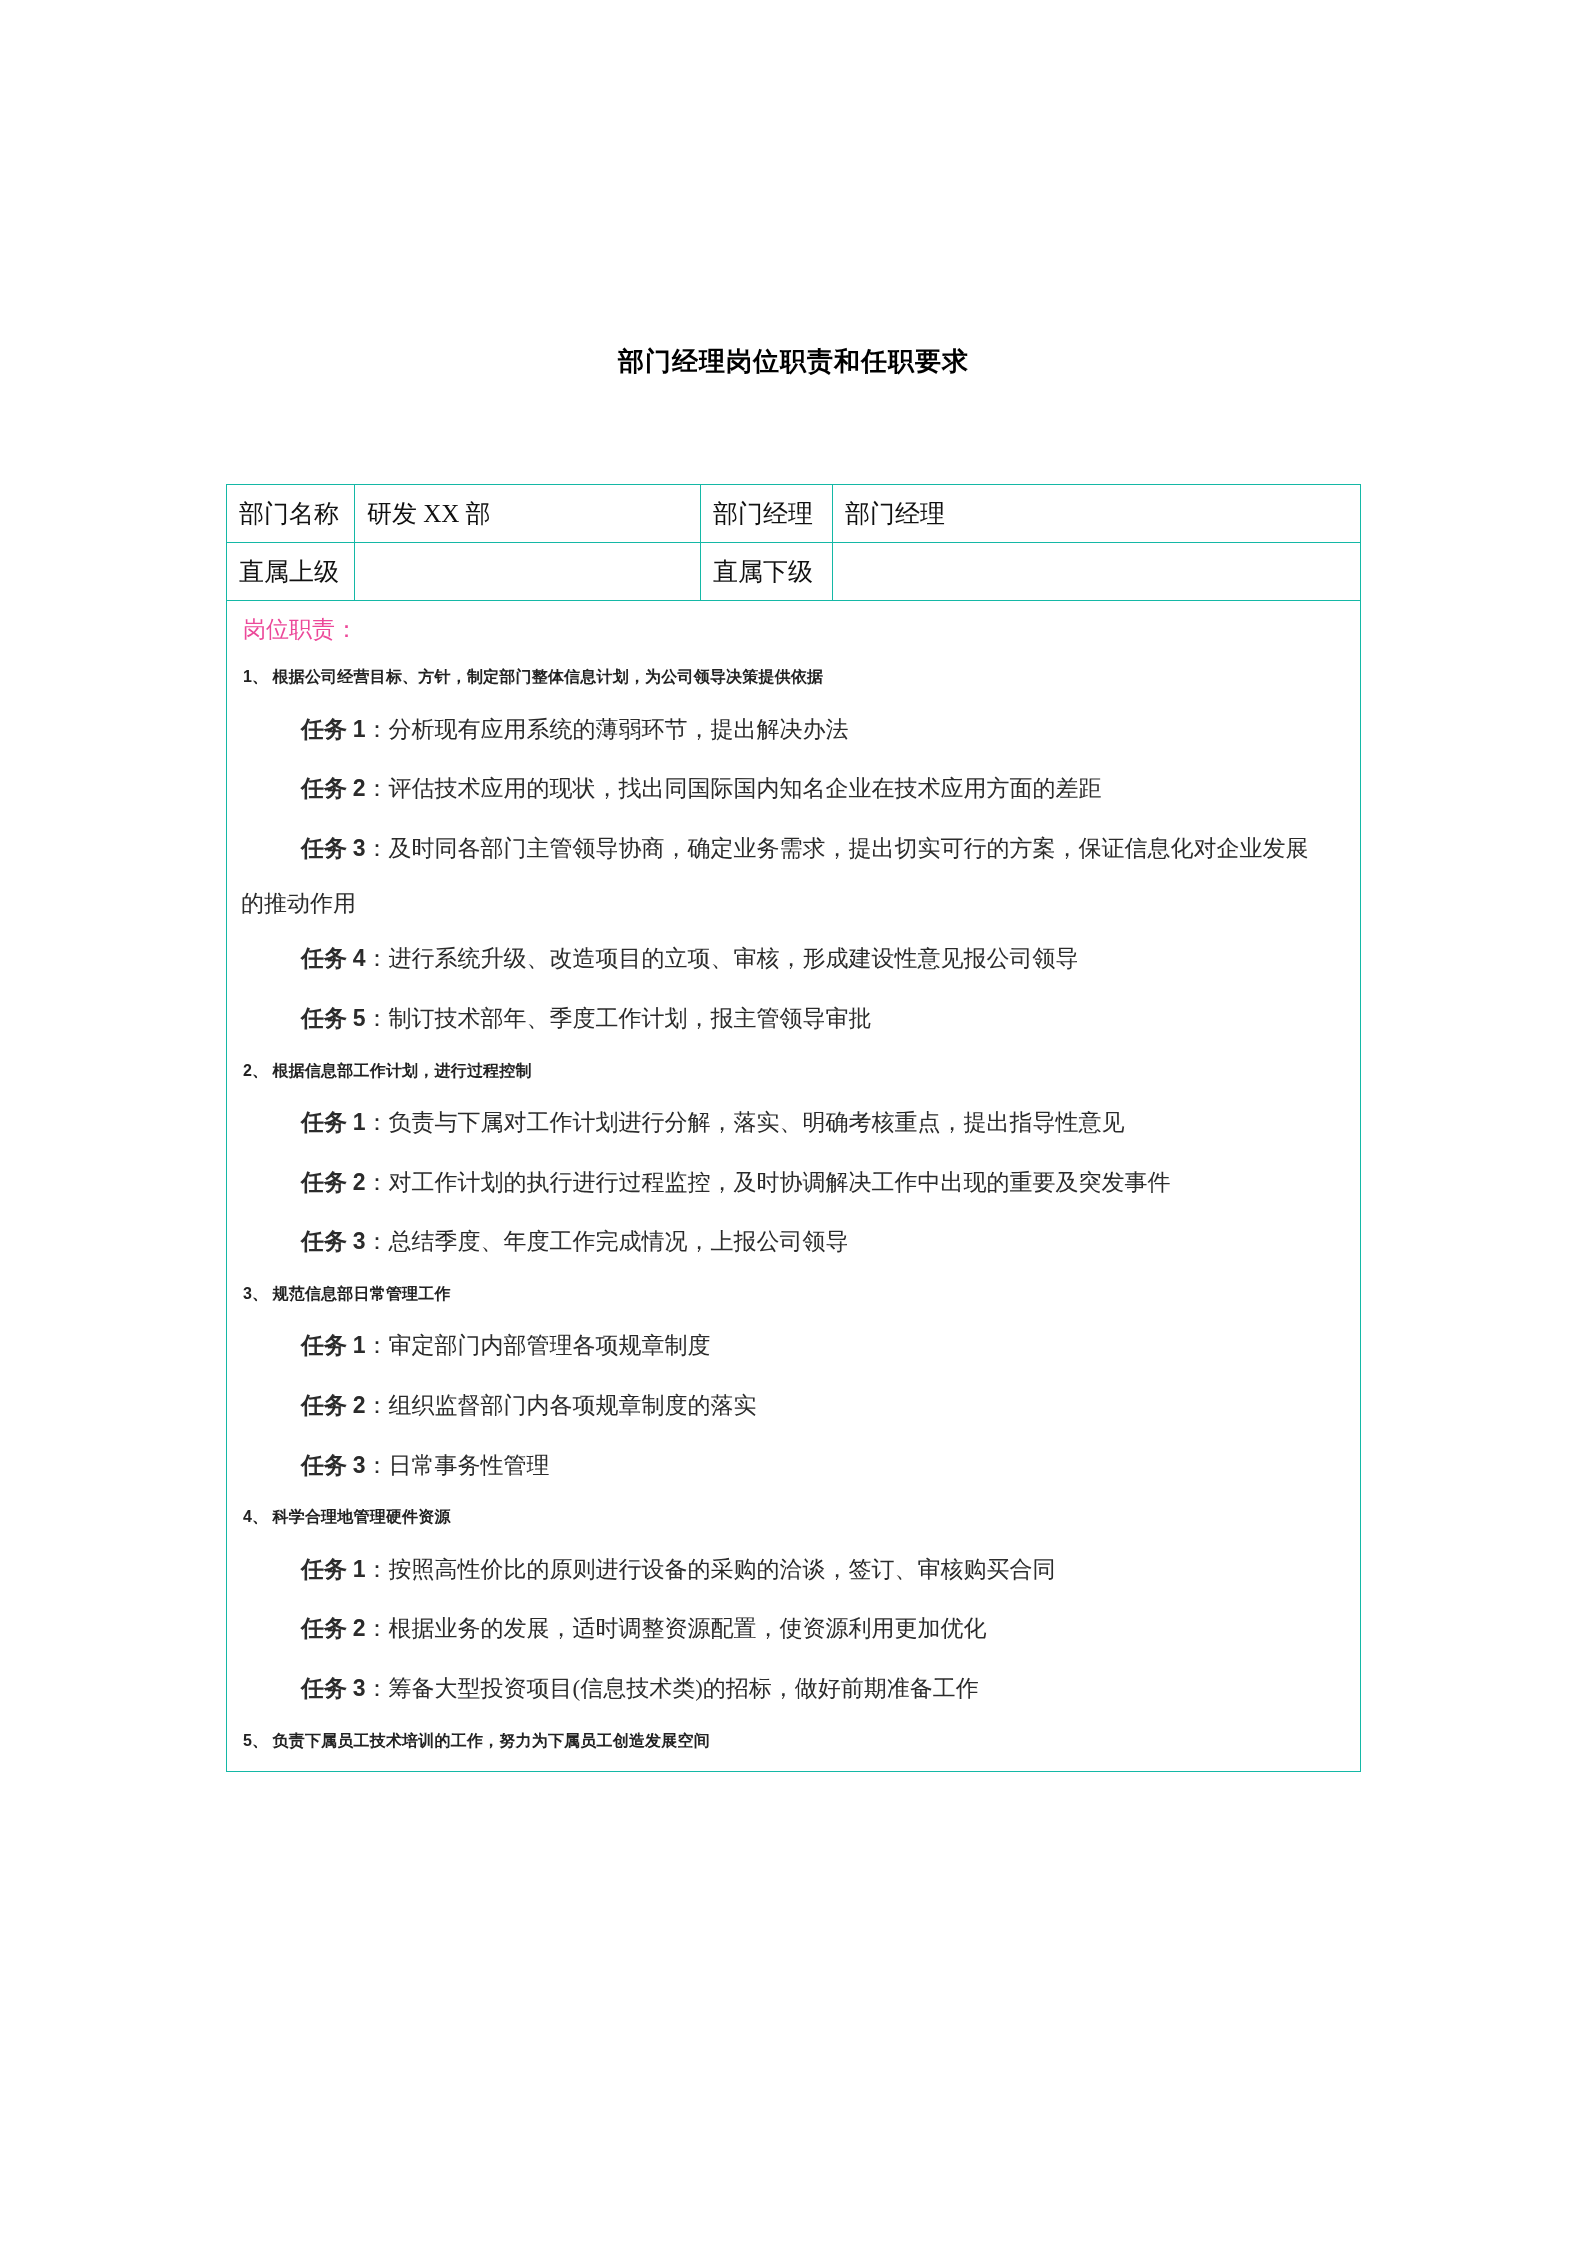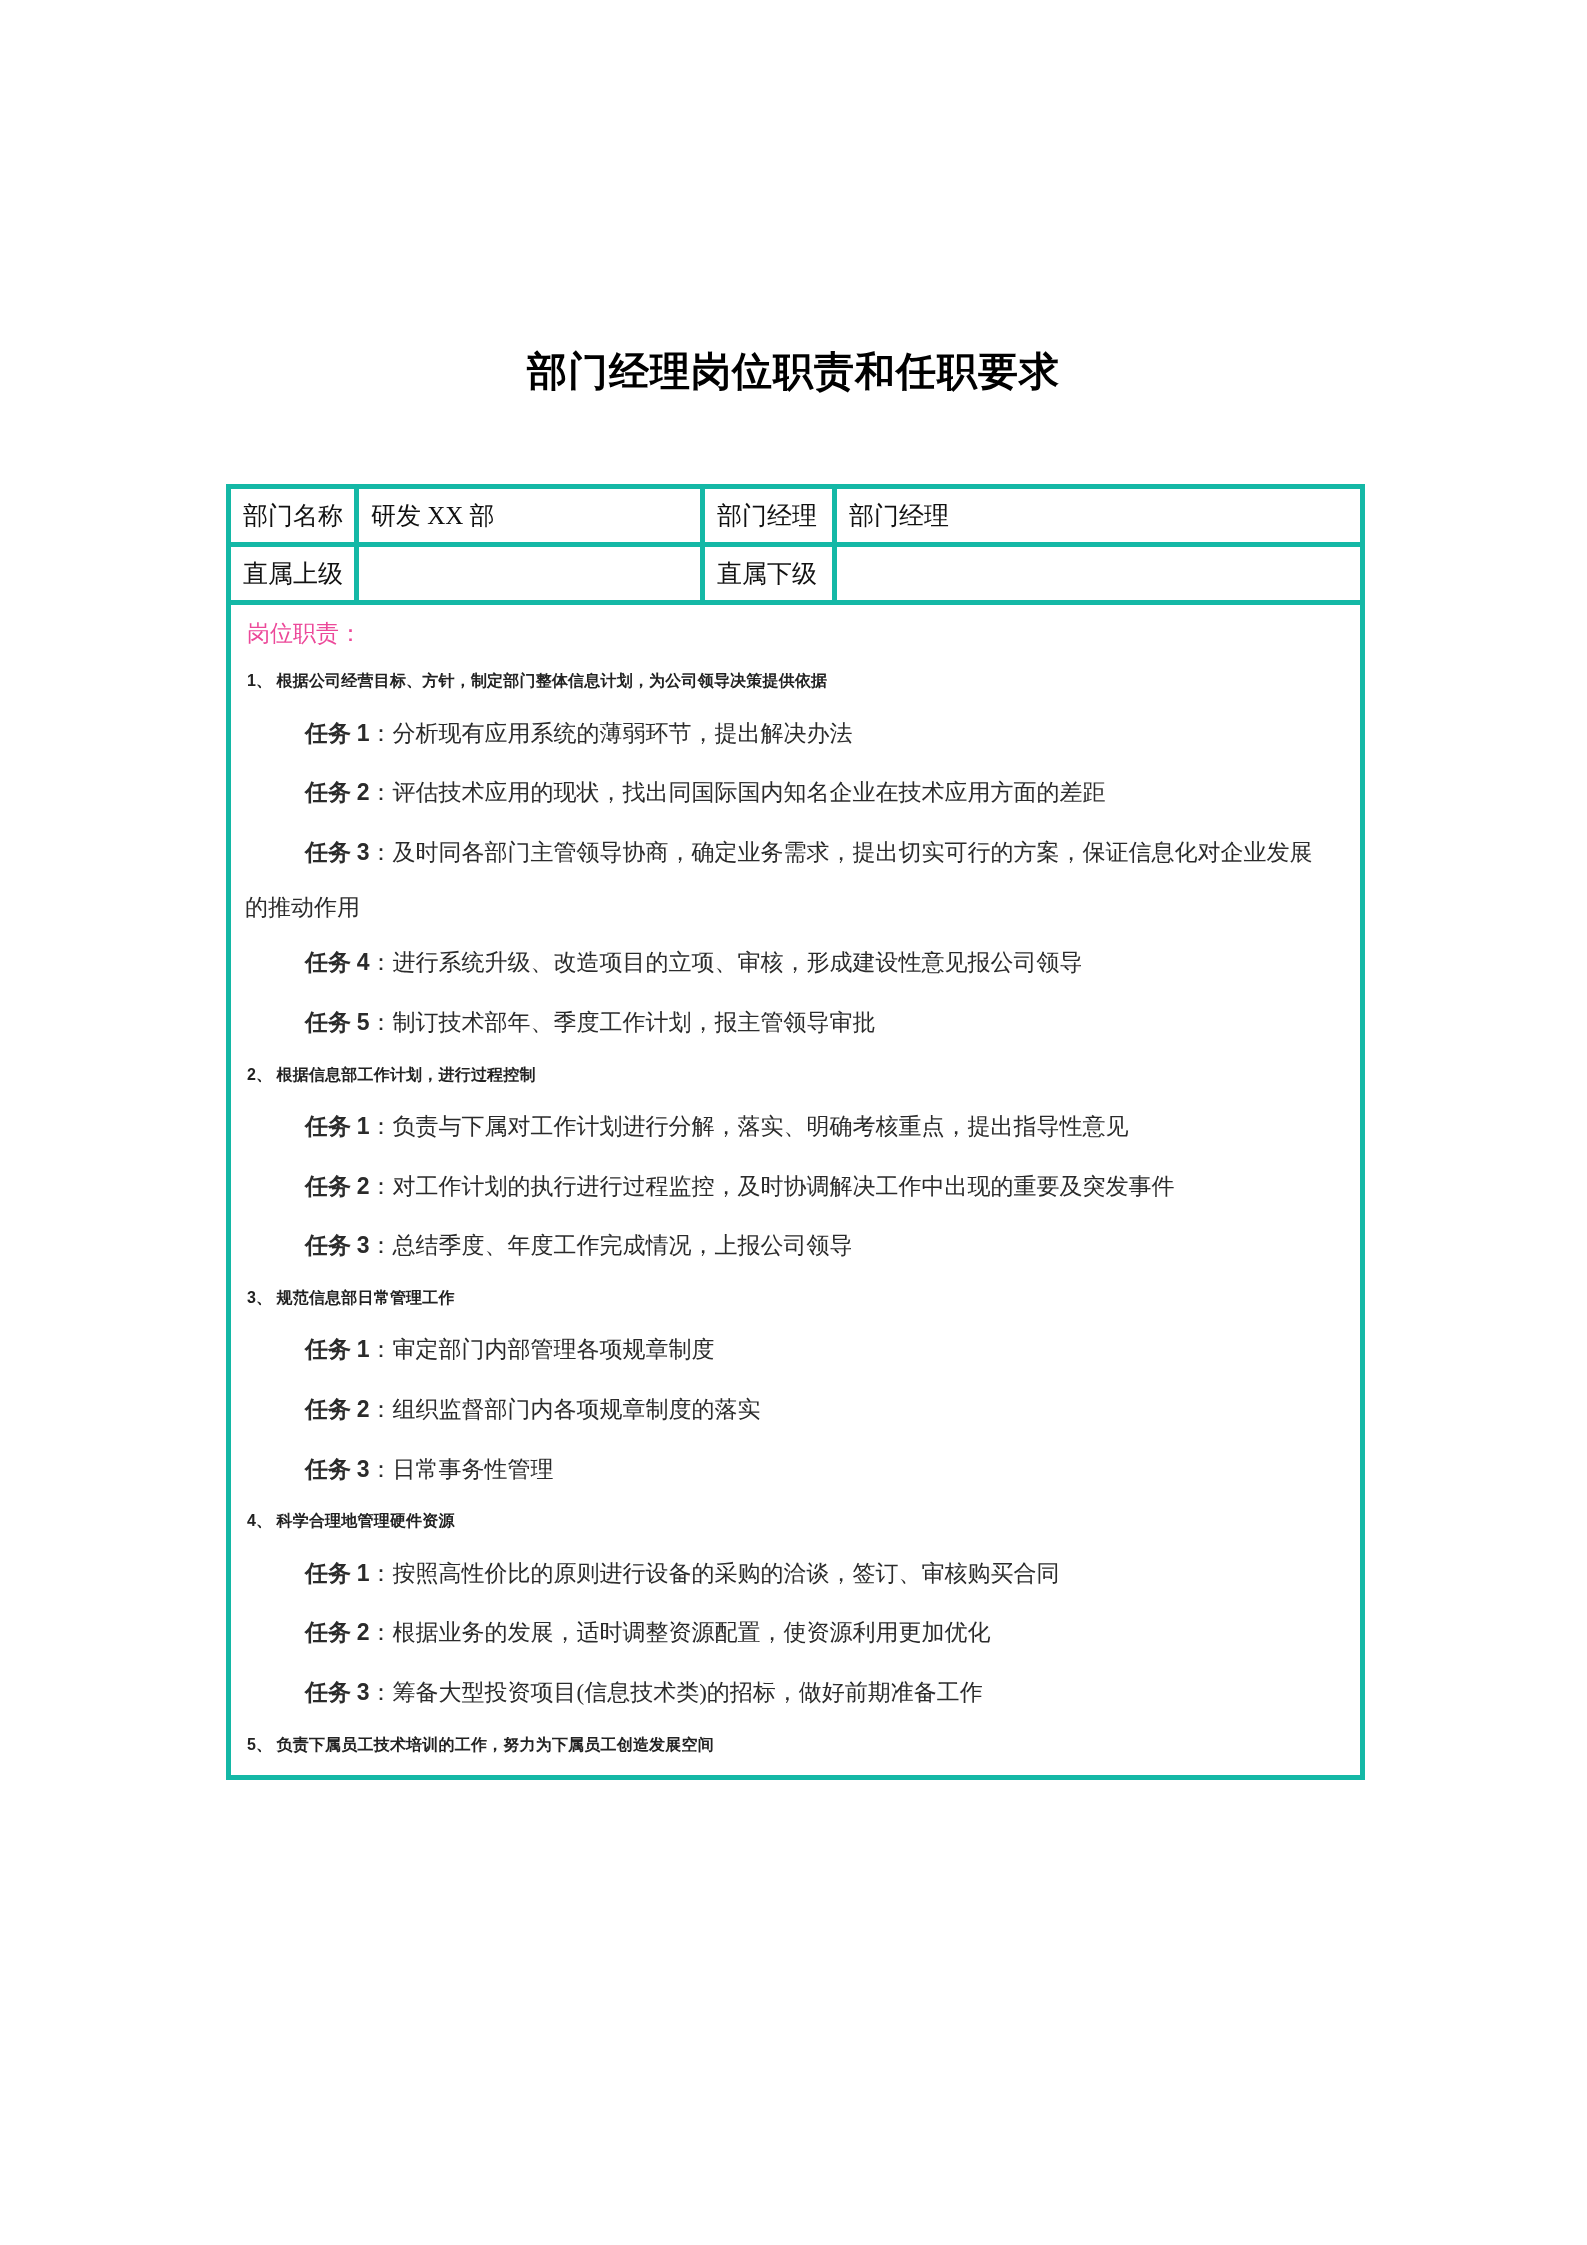--- a/index.html
+++ b/index.html
@@ -21,36 +21,36 @@
     width: 1587px;
     height: 2245px;
     background: #fff;
   }
   .doc-title {
     position: absolute;
     left: 0;
     top: 344px;
     width: 1587px;
     text-align: center;
-    font-size: 40px;
+    font-size: 26px;
     font-weight: bold;
     letter-spacing: 1px;
     font-family: "Liberation Sans", "DejaVu Sans", sans-serif;
     color: #000;
   }
   .jd-table {
     position: absolute;
     left: 226px;
     top: 484px;
     width: 1134px;
     border-collapse: collapse;
     table-layout: fixed;
   }
   .jd-table td {
-    border: 5px solid #14b8a6;
+    border: 1px solid #14b8a6;
     padding: 0;
     vertical-align: middle;
   }
   .cell-pad {
     padding: 9px 10px 9px 12px;
     font-size: 25px;
     line-height: 1.2;
     color: #111;
   }
   .col-label  { width: 128px; }

